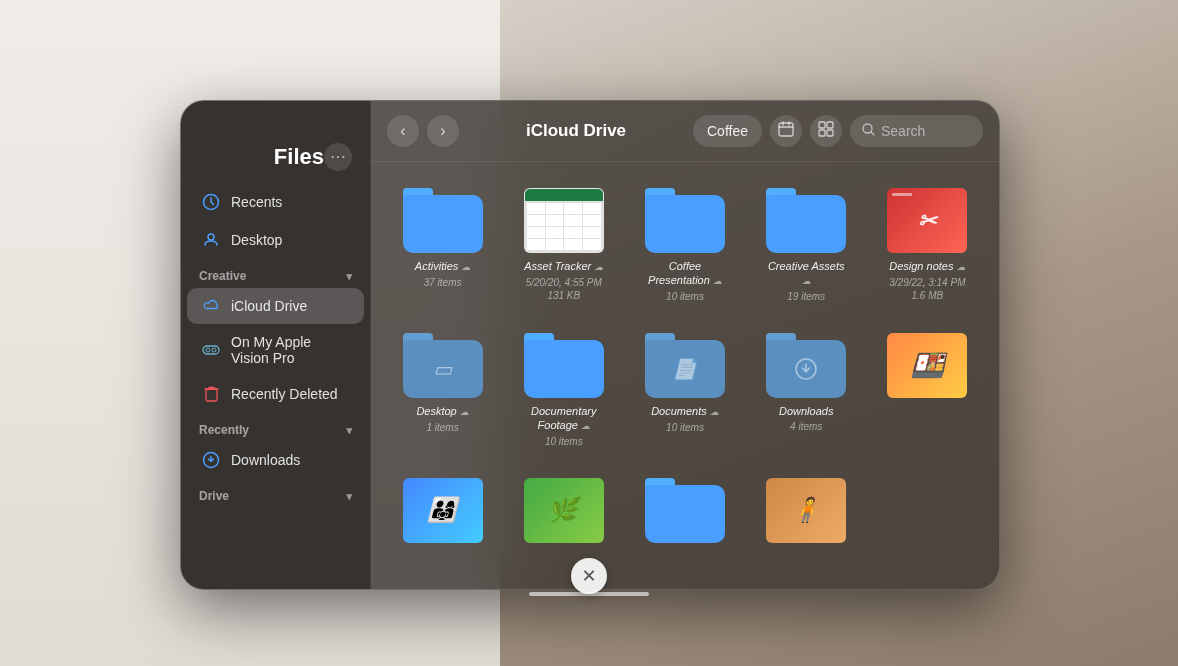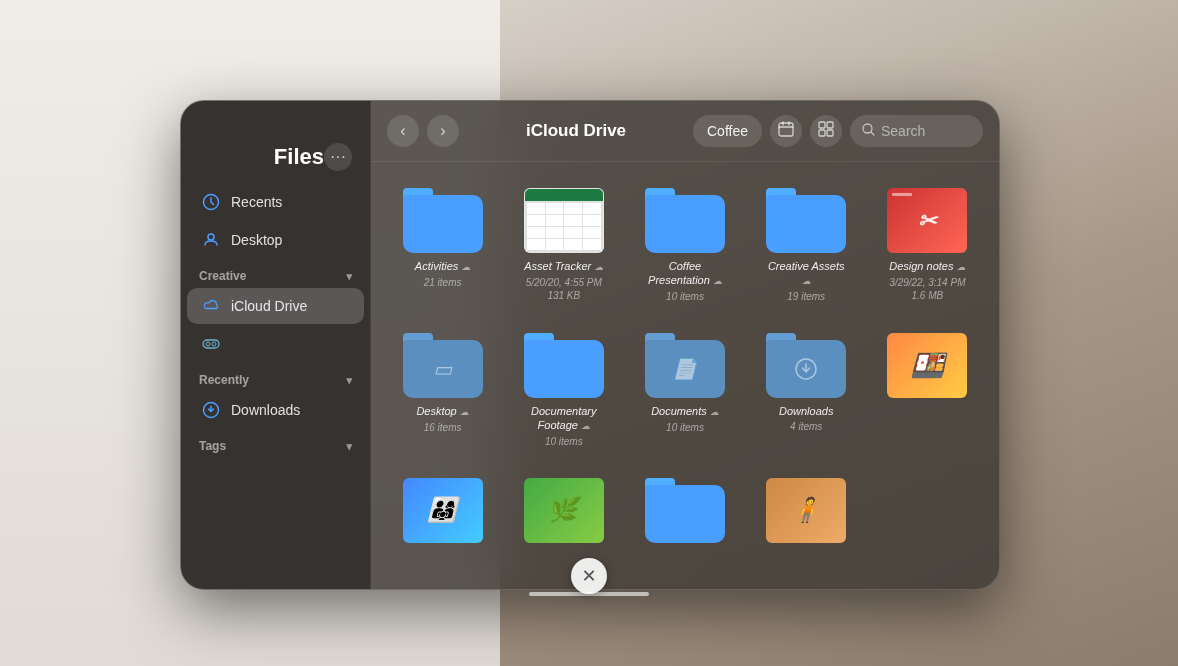--- a/index.html
+++ b/index.html
@@ -457,40 +457,50 @@
     </div>
 
     <div class="sidebar-item">
       <span class="sidebar-item-icon icon-vision">
         <svg width="18" height="12" viewBox="0 0 18 12" fill="none">
           <rect x="1" y="2" width="16" height="8" rx="4" stroke="#6ab0cc" stroke-width="1.3"></rect>
           <circle cx="6" cy="6" r="2" stroke="#6ab0cc" stroke-width="1"></circle>
           <circle cx="12" cy="6" r="2" stroke="#6ab0cc" stroke-width="1"></circle>
         </svg>
       </span>
-    </div>
-
+      <span>On My Apple Vision Pro</span>
+    </div>
+
+    <div class="sidebar-item">
+      <span class="sidebar-item-icon icon-deleted">
+        <svg width="15" height="17" viewBox="0 0 15 17" fill="none">
+          <rect x="2" y="3" width="11" height="12" rx="1.5" stroke="#e55" stroke-width="1.3"></rect>
+          <path d="M1 3h13M5 3V1.5h5V3" stroke="#e55" stroke-width="1.3" stroke-linecap="round"></path>
+        </svg>
+      </span>
+      <span>Recently Deleted</span>
+    </div>
 
     <div class="sidebar-section-header">
       <span>Recently</span>
       <span class="chevron">▾</span>
     </div>
 
     <div class="sidebar-item">
       <span class="sidebar-item-icon icon-downloads">
         <svg width="18" height="18" viewBox="0 0 18 18" fill="none">
           <circle cx="9" cy="9" r="7.5" stroke="#4a9eff" stroke-width="1.5"></circle>
           <path d="M9 5.5v5M6.5 8l2.5 2.5L11.5 8" stroke="#4a9eff" stroke-width="1.5" stroke-linecap="round" stroke-linejoin="round"></path>
         </svg>
       </span>
       <span>Downloads</span>
     </div>
 
     <div class="sidebar-section-header">
-      <span>Tags</span>
+      <span>Drive</span>
       <span class="chevron">▾</span>
     </div>
 
 
   </div>
 
   <div class="main">
 
     <div class="toolbar">
       <button class="nav-btn">
@@ -536,21 +546,21 @@
       <div class="file-grid">
 
         <div class="file-item">
           <div class="folder-icon">
             <div class="folder-tab"></div>
             <div class="folder-body"></div>
           </div>
           <div class="file-name">
             Activities <span class="cloud-badge">☁</span>
           </div>
-          <div class="file-meta">21 items</div>
+          <div class="file-meta">37 items</div>
         </div>
 
         <div class="file-item">
           <div class="file-spreadsheet">
             <div class="spreadsheet-header"></div>
             <div class="spreadsheet-grid">
               <div class="spreadsheet-cell"></div>
                 <div class="spreadsheet-cell"></div>
                 <div class="spreadsheet-cell"></div>
                 <div class="spreadsheet-cell"></div>
@@ -610,21 +620,21 @@
         <div class="file-item">
           <div class="folder-dark">
             <div class="folder-tab" style="background:#5a8fbf;"></div>
             <div class="folder-body" style="background:#5a8fbf;display:flex;align-items:center;justify-content:center;">
               <span style="color:rgba(255,255,255,0.5);font-size:20px;">▭</span>
             </div>
           </div>
           <div class="file-name">
             Desktop <span class="cloud-badge">☁</span>
           </div>
-          <div class="file-meta">16 items</div>
+          <div class="file-meta">1 items</div>
         </div>
 
         <div class="file-item">
           <div class="folder-icon">
             <div class="folder-tab"></div>
             <div class="folder-body"></div>
           </div>
           <div class="file-name">
             Documentary Footage <span class="cloud-badge">☁</span>
           </div>

